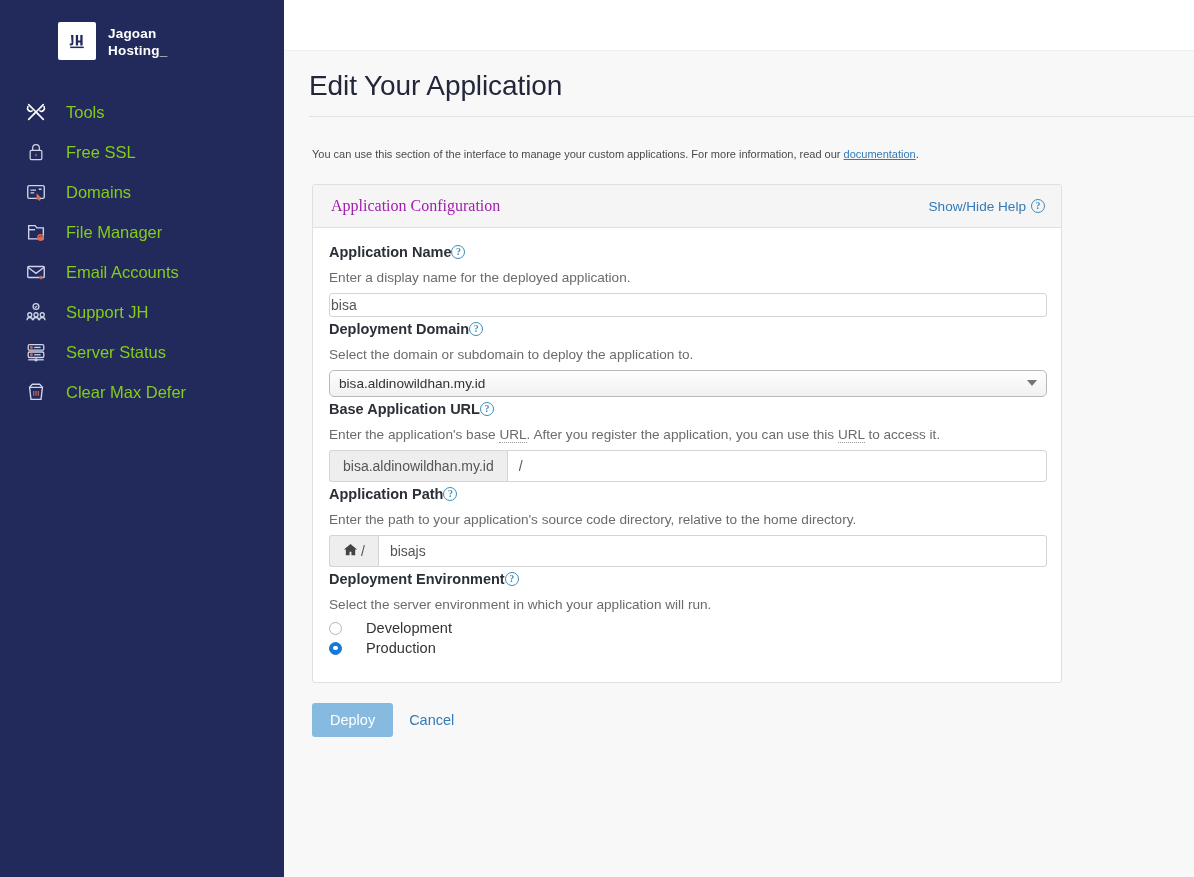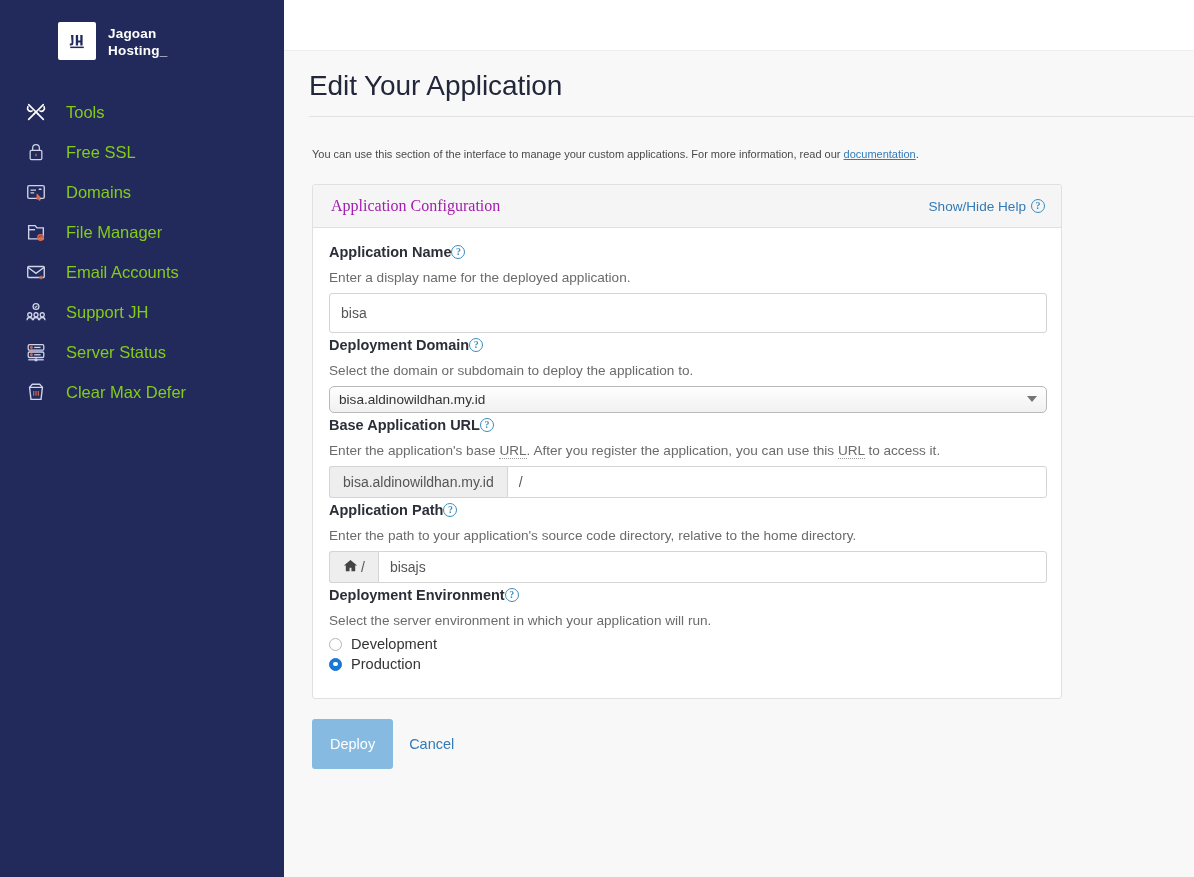--- a/index.html
+++ b/index.html
@@ -162,27 +162,27 @@
     line-height: 11px;
     text-align: center;
     font-weight: bold;
     display: inline-block;
     font-family: "Liberation Serif", serif;
     cursor: pointer;
   }
 
   .text-input {
     width: 718px;
-    height: 40px;
+    height: 24px;
     border: 1px solid #d4d4d4;
     border-radius: 3px;
     background: #ffffff;
     font-size: 14px;
     color: #555;
-    padding: 4px 11px;
+    padding: 4px 1px;
     font-family: "Liberation Sans", sans-serif;
     outline: none;
   }
 
   .select-wrap { position: relative; width: 718px; }
   .select-box {
     width: 718px;
     height: 27px;
     border: 1px solid #b9b9b9;
     border-radius: 5px;
@@ -232,21 +232,21 @@
     font-family: "Liberation Sans", sans-serif;
     outline: none;
   }
   .addon-home {
     display: flex; align-items: center; gap: 3px;
   }
 
   .radio-row {
     display: flex;
     align-items: center;
-    gap: 9px;
+    gap: 24px;
     margin: 4px 0;
     cursor: pointer;
   }
   .radio {
     width: 13px; height: 13px;
     border-radius: 50%;
     border: 1px solid #b5b5b5;
     background: #fff;
     display: inline-block;
     position: relative;
@@ -274,21 +274,21 @@
     display: flex;
     align-items: center;
     gap: 14px;
   }
   .btn-primary {
     background: #87bae1;
     color: #ffffff;
     border: none;
     border-radius: 3px;
     font-size: 14.5px;
-    padding: 17px 18px;
+    padding: 9px 18px;
     cursor: pointer;
     font-family: "Liberation Sans", sans-serif;
   }
   .btn-link {
     color: #337ab7;
     font-size: 14.5px;
     background: none;
     border: none;
     cursor: pointer;
     font-family: "Liberation Sans", sans-serif;

